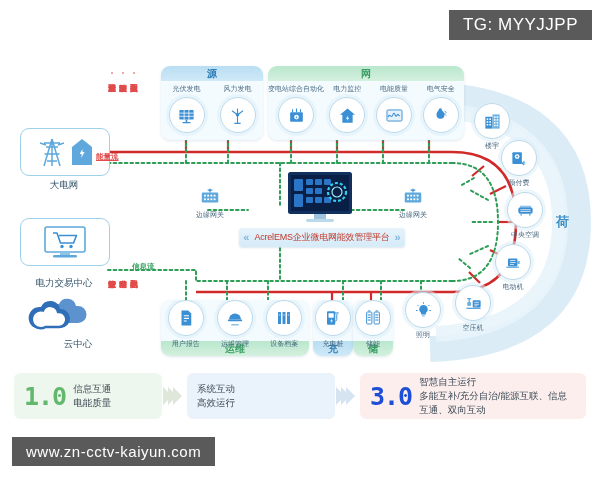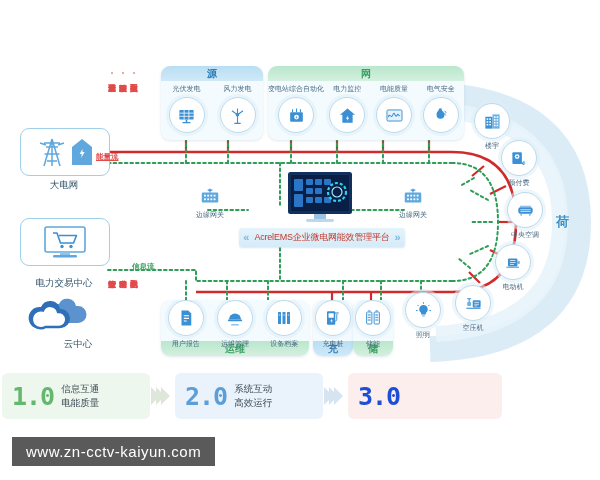--- a/index.html
+++ b/index.html
@@ -62,21 +62,21 @@
         font-size:7.5px;color:#e24b4b;font-weight:bold;letter-spacing:0px;
         line-height:1;}
   .vdot{position:absolute;width:2px;height:2px;border-radius:50%;background:#e98b8b;}
 
   
   .flab{position:absolute;font-size:7.5px;font-weight:bold;white-space:nowrap;}
   .flab.red{color:#e24b4b;text-decoration:underline;}
   .flab.grn{color:#37a05f;}
 
   
-  #matbar{position:absolute;left:2px;top:372px;width:500px;height:48px;
+  #matbar{position:absolute;left:14px;top:372px;width:572px;height:48px;
           display:flex;align-items:center;}
   .mat{height:46px;border-radius:6px;display:flex;align-items:center;
        padding:0 10px;box-sizing:border-box;}
   .mat .num{font-size:25px;font-weight:bold;letter-spacing:-1px;margin-right:7px;
             font-family:"DejaVu Sans Mono","Liberation Mono",monospace;}
   .mat .txt{font-size:9.5px;line-height:1.45;color:#3b4a55;}
   .mat.g{background:#eef7ee;} .mat.g .num{color:#63b86e;}
   .mat.b{background:#eaf2fb;} .mat.b .num{color:#5c9fd8;}
   .mat.r{background:#fdeeee;} .mat.r .num{color:#1d4ed8;}
   .arrow{display:flex;margin:0 5px;}
@@ -538,31 +538,35 @@
         <div>信息互通</div>
         <div>电能质量</div>
       </div>
     </div>
     <div class="arrow">
         <span></span>
         <span></span>
         <span></span>
       </div>
     <div class="mat b" style="flex:0 0 148px;">
-      <div class="num">2.0</div>
       <div class="txt">
         <div>系统互动</div>
         <div>高效运行</div>
       </div>
     </div>
     <div class="arrow b">
         <span></span>
         <span></span>
         <span></span>
       </div>
     <div class="mat r" style="flex:1 1 auto;">
       <div class="num">3.0</div>
-    </div>
-  </div>
-
+      <div class="txt">
+        <div>智慧自主运行</div>
+        <div>多能互补/充分自治/能源互联、信息互通、双向互动</div>
+      </div>
+    </div>
+  </div>
+
+  <div class="wm" id="wm-tg">TG: MYYJJPP</div>
   <div class="wm" id="wm-url">www.zn-cctv-kaiyun.com</div>
 
 </div>
 
 </body></html>

